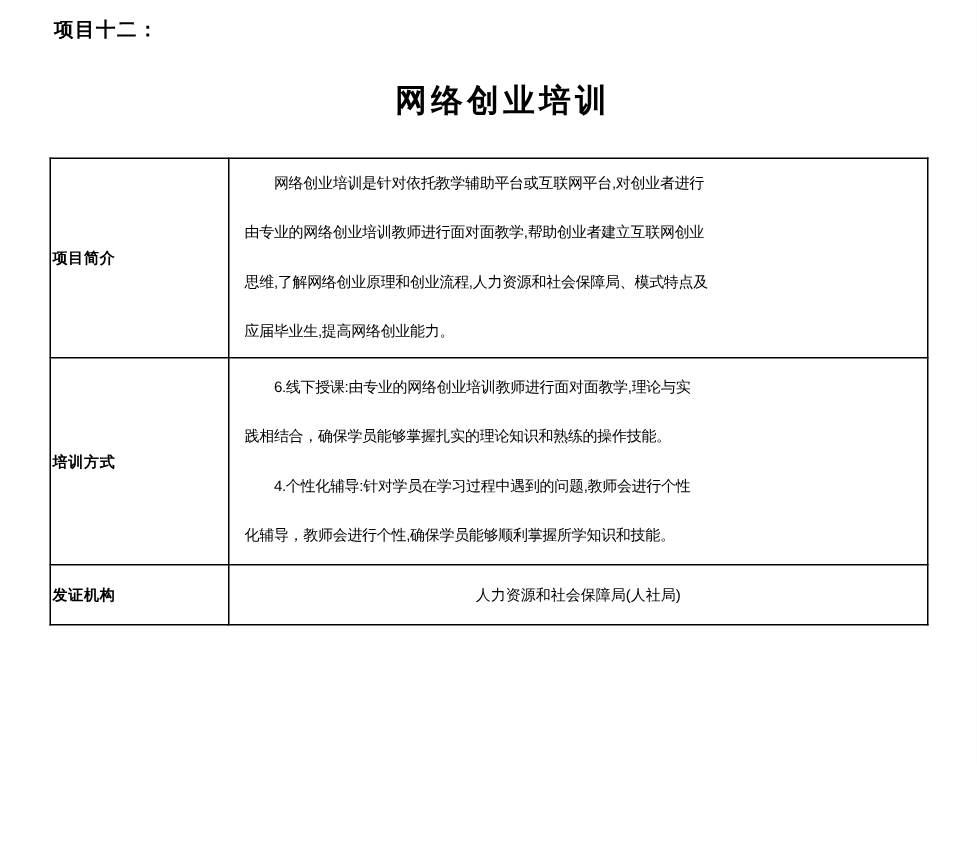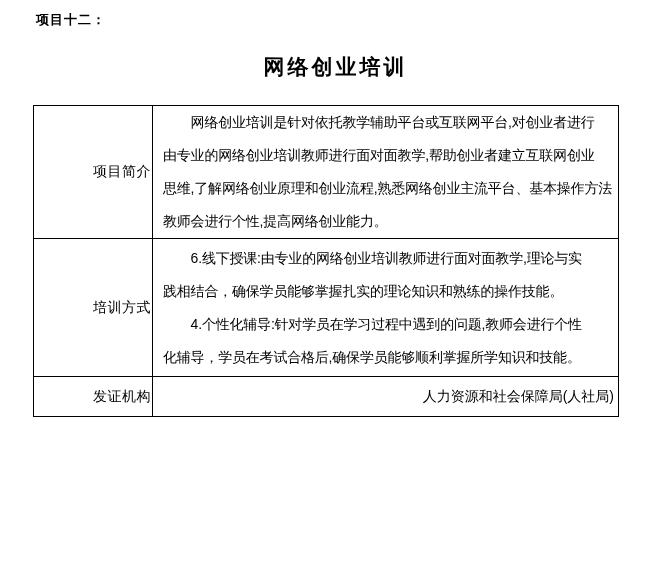--- a/index.html
+++ b/index.html
@@ -43,36 +43,36 @@
     position:absolute;
     left:33px;
     top:105px;
     width:585px;
     border-collapse:collapse;
     table-layout:fixed;
   }
   .info-table td{
     border:1px solid var(--border-color);
     vertical-align:middle;
-    font-size:14px;
+    font-size:10px;
   }
   .label-cell{
-    text-align:right;
-    font-weight:normal;
+    text-align:left;
+    font-weight:bold;
     letter-spacing:0.5px;
   }
   .content-cell{
     padding:0 10px;
   }
   .content-cell.para{
     line-height:33px;
     letter-spacing:-0.2px;
   }
   .content-cell.center{
-    text-align:right;
+    text-align:center;
     padding:0 4px;
   }
   .tline{white-space:nowrap;}
   tr.r1{height:132px;}
   tr.r2{height:138px;}
   tr.r3{height:40px;}
   tr.r4{height:45px;}
   tr.r5{height:38px;}
   tr.r6{height:42px;}
 </style>
@@ -89,31 +89,31 @@
     <colgroup>
       <col style="width:119px">
       <col style="width:466px">
     </colgroup>
     <tbody>
       <tr class="r1">
         <td class="label-cell">项目简介</td>
         <td class="content-cell para">
             <div class="tline">　　网络创业培训是针对依托教学辅助平台或互联网平台,对创业者进行</div>
             <div class="tline">由专业的网络创业培训教师进行面对面教学,帮助创业者建立互联网创业</div>
-            <div class="tline">思维,了解网络创业原理和创业流程,熟悉网络创业主流平台、基本操作方法</div>
-            <div class="tline">教师会进行个性,提高网络创业能力。</div>
+            <div class="tline">思维,了解网络创业原理和创业流程,人力资源和社会保障局、模式特点及</div>
+            <div class="tline">应届毕业生,提高网络创业能力。</div>
           </td>
       </tr>
       <tr class="r2">
         <td class="label-cell">培训方式</td>
         <td class="content-cell para">
             <div class="tline">　　6.线下授课:由专业的网络创业培训教师进行面对面教学,理论与实</div>
             <div class="tline">践相结合，确保学员能够掌握扎实的理论知识和熟练的操作技能。</div>
             <div class="tline">　　4.个性化辅导:针对学员在学习过程中遇到的问题,教师会进行个性</div>
-            <div class="tline">化辅导，学员在考试合格后,确保学员能够顺利掌握所学知识和技能。</div>
+            <div class="tline">化辅导，教师会进行个性,确保学员能够顺利掌握所学知识和技能。</div>
           </td>
       </tr>
       <tr class="r3">
         <td class="label-cell">发证机构</td>
         <td class="content-cell center">人力资源和社会保障局(人社局)</td>
       </tr>
     </tbody>
   </table>
 
 </div>

